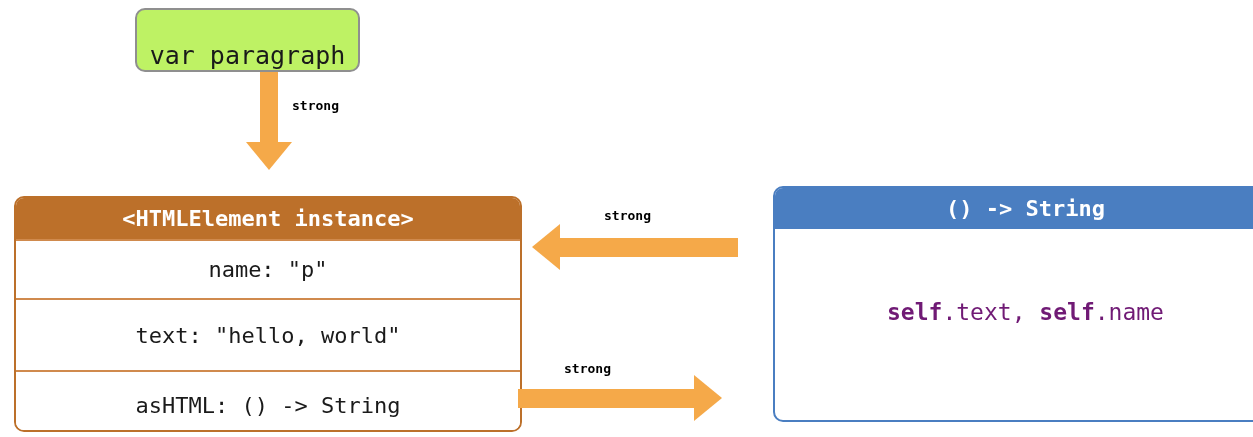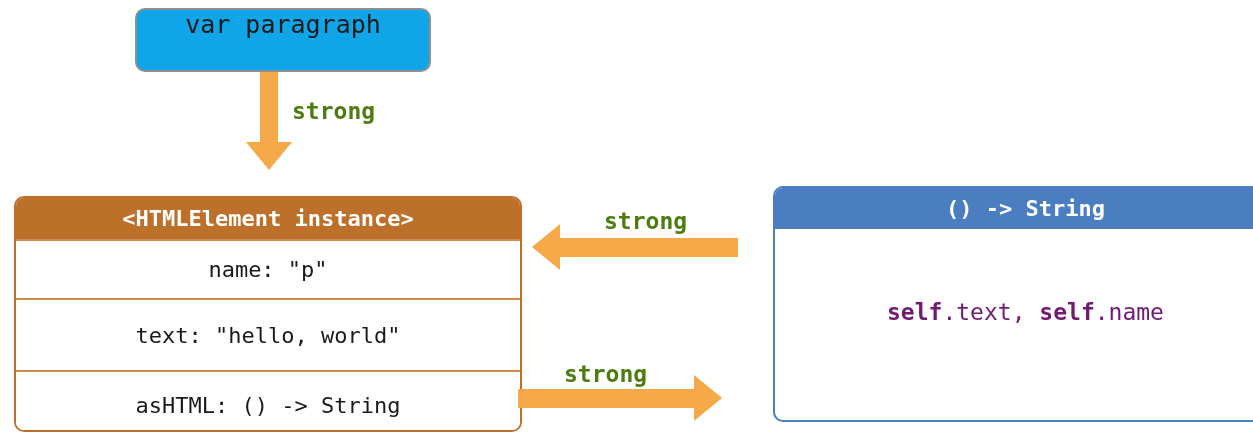--- a/index.html
+++ b/index.html
@@ -16,28 +16,28 @@
     height: 437px;
     background: #ffffff;
     overflow: hidden;
   }
 
   
   .var-box {
     position: absolute;
     left: 135px;
     top: 8px;
-    width: 296px;
+    width: 225px;
     height: 64px;
-    background: #0ea5e9;
+    background: #bef264;
     border: 2px solid #8f8f8f;
     border-radius: 10px;
     box-sizing: border-box;
     display: flex;
-    align-items: flex-start;
+    align-items: flex-end;
     justify-content: center;
   }
   .var-box-label {
     font-family: "DejaVu Sans Mono", monospace;
     font-size: 25px;
     color: #1a1a1a;
     letter-spacing: 0px;
     white-space: nowrap;
   }
 
@@ -130,23 +130,23 @@
   }
   .arrow-head.right {
     border-top: 23px solid transparent;
     border-bottom: 23px solid transparent;
     border-left: 28px solid #f5a949;
   }
 
   .arrow-label {
     position: absolute;
     font-family: "DejaVu Sans Mono", monospace;
-    font-size: 23px;
+    font-size: 13px;
     font-weight: bold;
-    color: #4d7c0f;
+    color: #000000;
     white-space: nowrap;
   }
 
   
   #arrow-v-shaft { left: 260px; top: 72px; width: 18px; height: 74px; }
   #arrow-v-head  { left: 246px; top: 142px; }
   #label-v       { left: 292px; top: 98px; }
 
   
   #arrow-l-shaft { left: 560px; top: 238px; width: 178px; height: 19px; }

